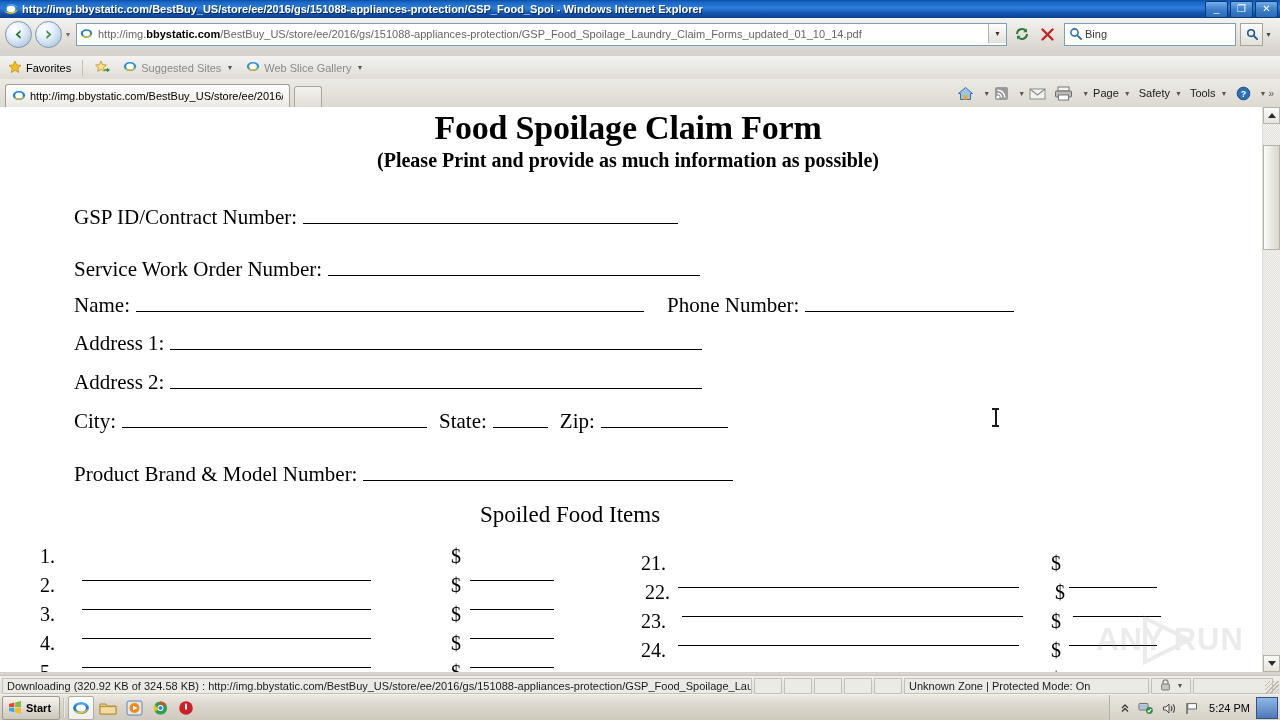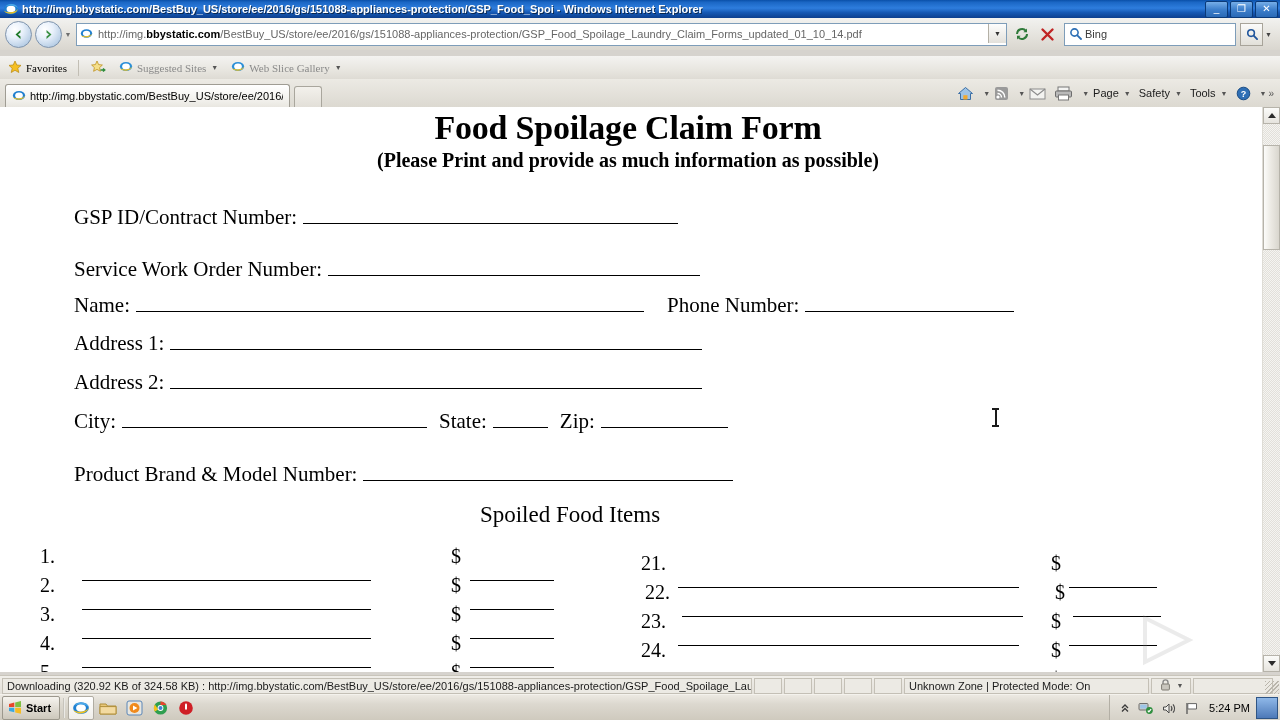--- a/index.html
+++ b/index.html
@@ -84,21 +84,21 @@
     border:1px solid #a8a49a;display:flex;align-items:center;justify-content:center;
   }
   .searchgo-drop{width:11px;text-align:center;font-size:7px;color:#444;flex:none;}
 
   
   .favbar{
     position:absolute;left:0;top:56px;width:1280px;height:23px;
     background:linear-gradient(to bottom,#f4f3f1,#e8e6e0 60%,#dedbd4);
     display:flex;align-items:center;border-bottom:1px solid #c6c2b8;
   }
-  .fav-item{display:flex;align-items:center;height:19px;padding:0 5px;margin-left:3px;font-family:Liberation Serif, serif;}
+  .fav-item{display:flex;align-items:center;height:19px;padding:0 5px;margin-left:3px;}
   .fav-item .lbl{font-size:11px;color:#000;margin-left:4px;}
   .fav-item.grey .lbl{color:#8a8a8a;}
   .fav-sep{width:1px;height:16px;background:#c2beb4;margin:0 4px 0 6px;}
   .caret{font-size:7px;color:#555;margin-left:5px;}
 
   
   .tabrow{
     position:absolute;left:0;top:79px;width:1280px;height:28px;
     background:linear-gradient(to bottom,#eceae4,#dcd9d1);
     display:flex;align-items:flex-end;
@@ -546,20 +546,23 @@
           <span class="dollar" style="position:absolute;left:410px;top:0;">$</span>
           <span class="itemline" style="position:absolute;left:428px;top:19px;width:88px;"></span>
         </div>
         <div style="position:absolute;left:0;top:116px;">
           <span class="itemnum">25.</span>
           <span class="dollar" style="position:absolute;left:410px;top:0;">$</span>
         </div>
       </div>
 
       <div class="watermark">
+        <span class="wm-txt">
+          <span>ANY RUN</span>
+        </span>
         <svg style="position:absolute;left:62px;top:2px;" width="58" height="52" viewBox="0 0 58 52">
           <path d="M8 4 L52 26 L8 48 Z" fill="none" stroke="#8d8d8d" stroke-width="4"></path>
         </svg>
       </div>
 
       <div class="caretI">
           <i></i>
         </div>
     </div>
   </div>

